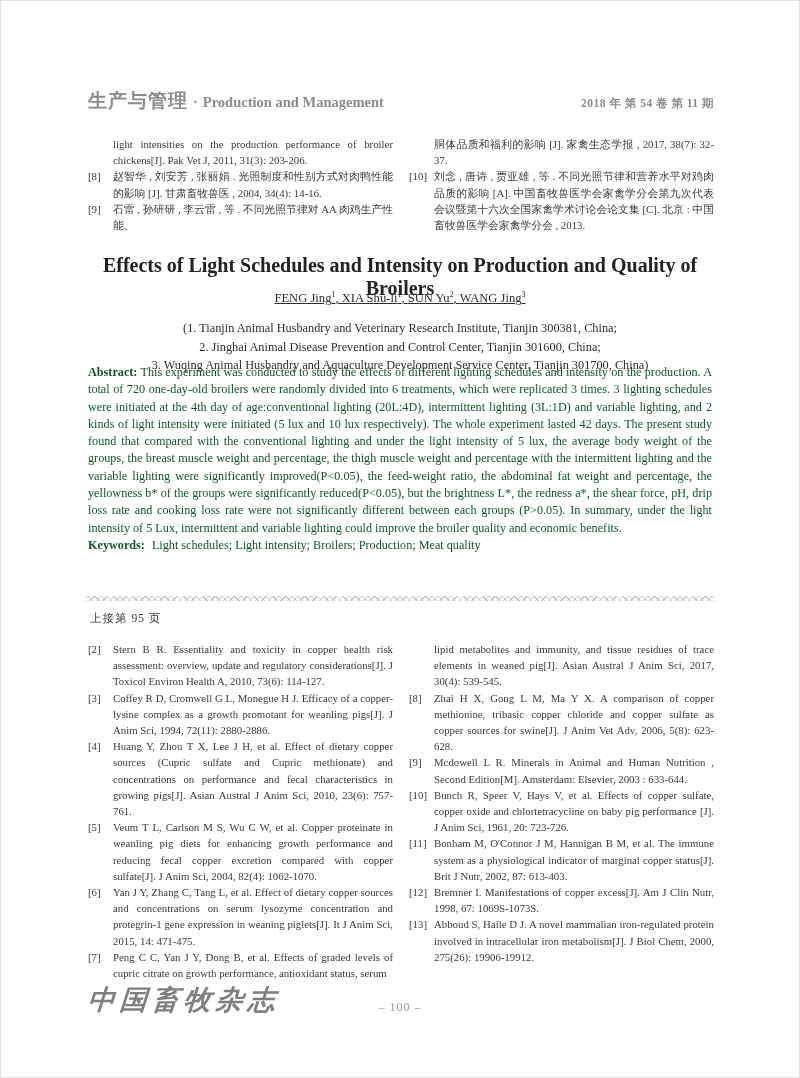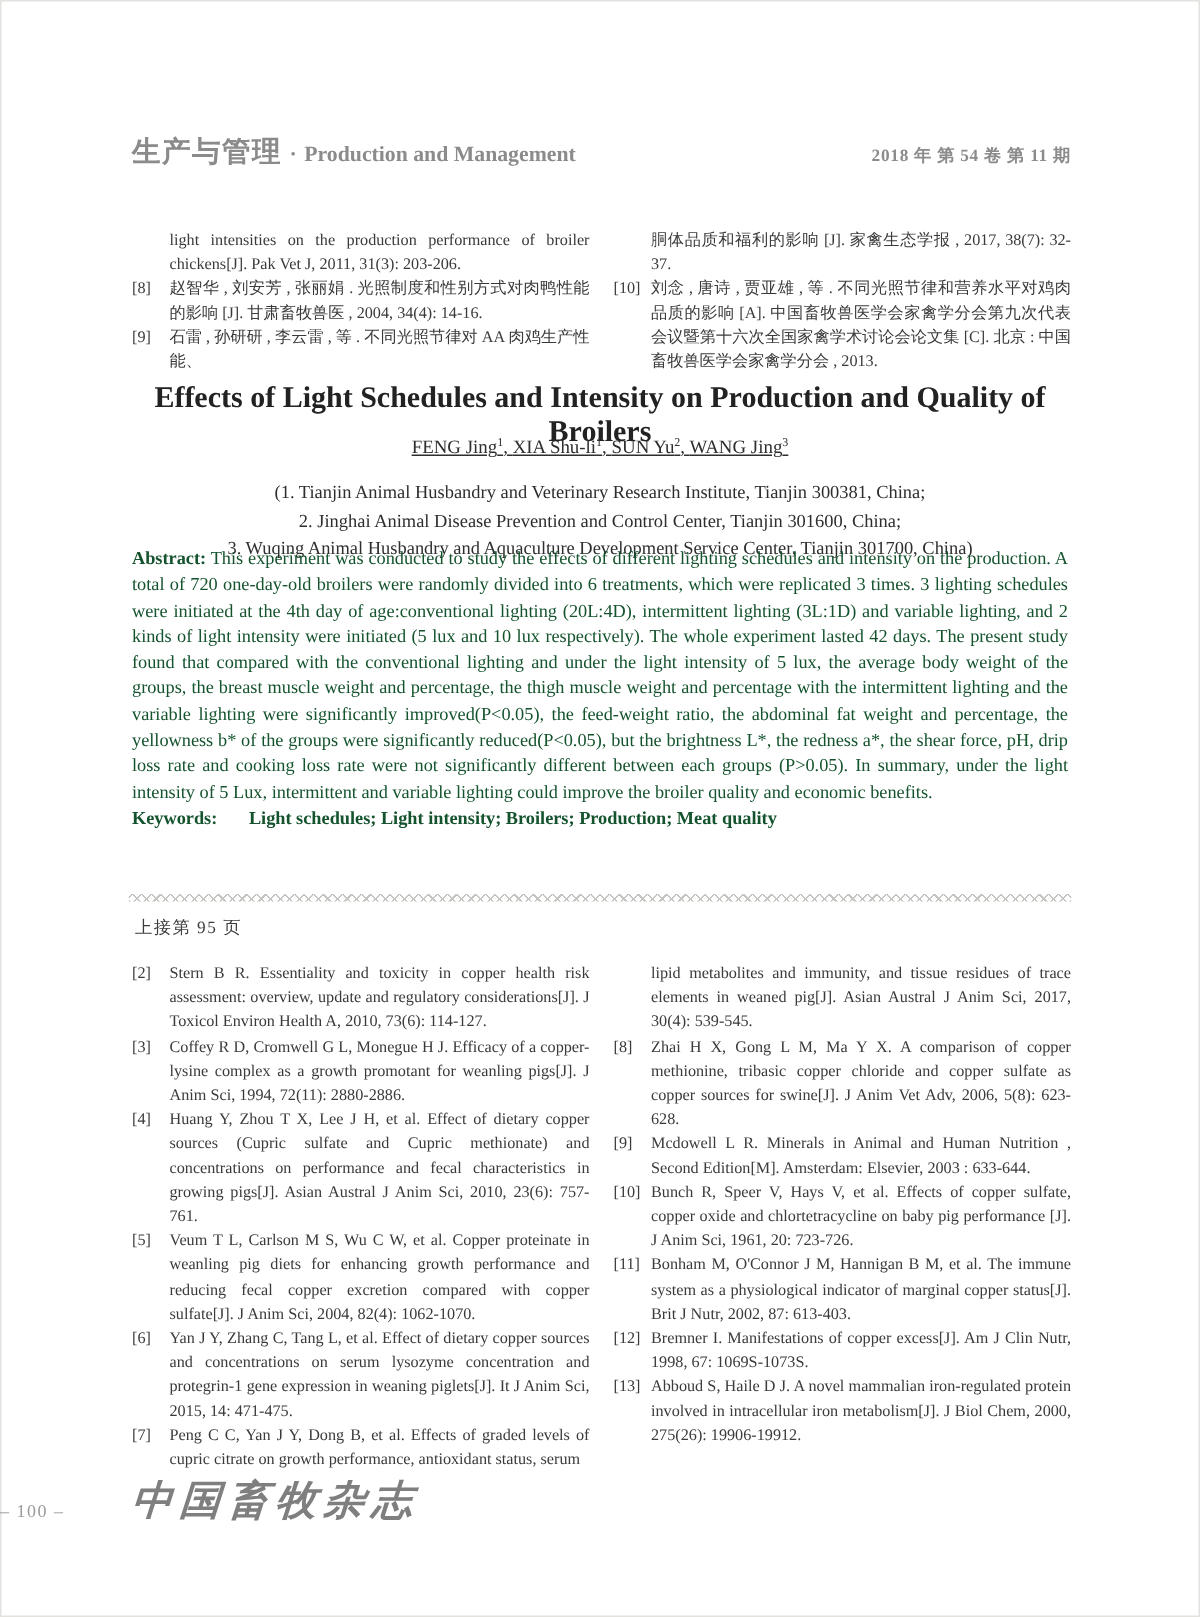--- a/index.html
+++ b/index.html
@@ -16,51 +16,51 @@
   .header-left .cn { font-family:"Liberation Sans", sans-serif; font-size:19px; letter-spacing:1px; }
   .header-left .dot { margin:0 5px; }
   .header-right { font-weight:bold; font-size:11.5px; letter-spacing:0.5px; }
 
   
   .refs { position:absolute; left:88px; width:626px; display:flex; gap:16px; }
   .refs .col { width:305px; }
   .ref { display:flex; font-size:10.8px; line-height:16.2px; text-align:justify; color:#3a3a3a; }
   .ref-num { flex:0 0 25px; }
   .ref-text { flex:1; }
-  .top-refs { top:152px; }
+  .top-refs { top:136px; }
   .bottom-refs { top:641px; }
 
   
   .title { position:absolute; top:254px; left:88px; width:624px; text-align:center;
     font-size:20px; font-weight:bold; color:#222; }
   .authors { position:absolute; top:290px; left:88px; width:624px; text-align:center;
     font-size:12.6px; color:#2e2e2e;text-decoration:underline; }
   .authors sup { font-size:8px; }
   .affils { position:absolute; top:319px; left:88px; width:624px; text-align:center;
     font-size:12.3px; line-height:18.6px; color:#2e2e2e; }
 
   
   .abstract-block { position:absolute; top:364px; left:88px; width:624px;
     font-size:12.2px; line-height:17.3px; color:#14532d; }
   .abstract-body { text-align:justify; }
   .bold { font-weight:bold;text-align:right; }
-  .kw-text { margin-left:18px;font-weight:bold; }
+  .kw-text { margin-left:4px; }
 
   
   .divider { position:absolute; top:596px; left:86px; width:628px; height:5px;
     background:
       repeating-linear-gradient(45deg,  #c7c5c2 0 1px, transparent 1px 4.5px),
       repeating-linear-gradient(-45deg, #c7c5c2 0 1px, transparent 1px 4.5px); }
 
   .continued { position:absolute; top:611px; left:90px; font-size:11.5px; color:#3d3d3d; letter-spacing:1px; }
 
   
   .footer-logo { position:absolute; top:982px; left:88px; font-size:27px; font-style:italic;
     font-weight:bold; color:#7f7f7f; letter-spacing:5px; transform:skewX(-4deg); }
-  .page-num { position:absolute; top:1000px; left:0; width:800px; 
+  .page-num { position:absolute; top:1000px; left:0; width:800px; text-align:center;
     font-size:12px; color:#9a9a9a; letter-spacing:1px; }
 </style>
 </head>
 <body>
 
 <div class="page">
 
   <div class="header">
     <div class="header-left">
       <span class="cn">生产与管理</span><span class="dot">·</span><span class="en">Production and Management</span>

